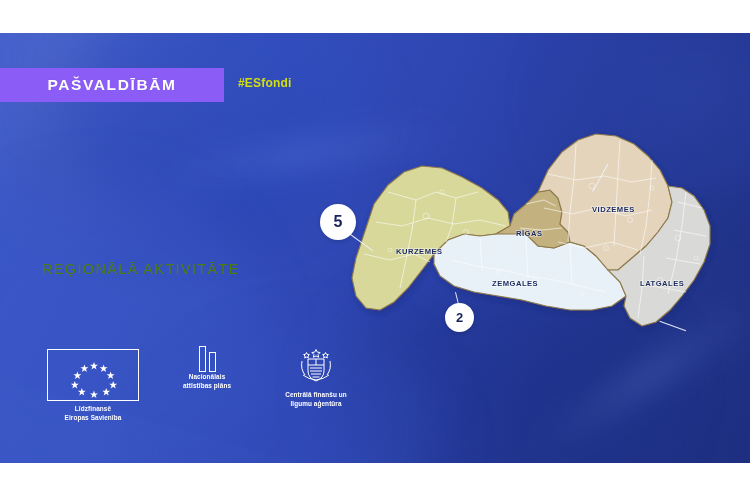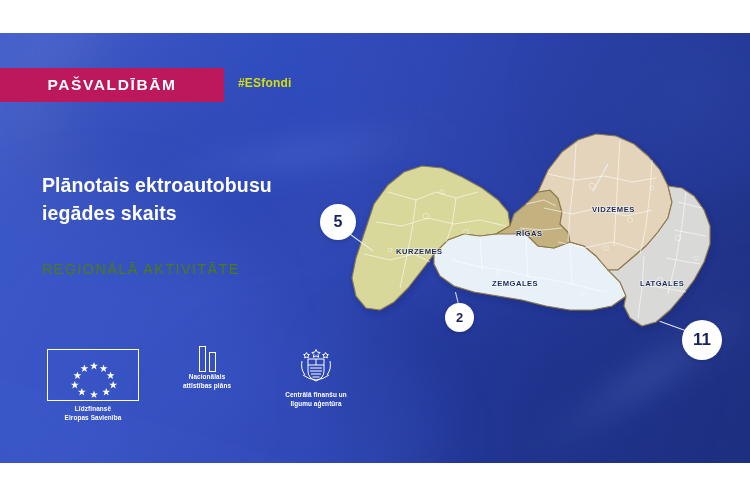--- a/index.html
+++ b/index.html
@@ -34,21 +34,21 @@
   
   #wedge{
     position:absolute; left:0; bottom:0; width:300px; height:140px;
     background:linear-gradient(200deg, rgba(255,255,255,0) 40%, rgba(70,100,210,.22) 100%);
     clip-path:polygon(0 40%, 100% 100%, 0 100%);
   }
 
   
   #tag{
     position:absolute; left:0; top:68px; width:224px; height:34px;
-    background:#be185d;
+    background:#8b5cf6;
     display:flex; align-items:center; justify-content:center;
   }
   #tag span{
     color:#ffffff; font-size:15.5px; font-weight:bold; letter-spacing:1.6px;
     text-shadow:0 0 1px rgba(0,0,0,.12);
   }
   #hashtag{
     position:absolute; left:238px; top:76px;
     color:#d3de0d; font-size:12px; font-weight:bold; letter-spacing:.2px;
   }
@@ -129,21 +129,20 @@
     <div class="streak s1"></div>
     <div class="streak s2"></div>
     <div id="wedge"></div>
   </div>
 
   <div id="tag">
     <span>PAŠVALDĪBĀM</span>
   </div>
   <div id="hashtag">#ESfondi</div>
 
-  <div id="headline">Plānotais ektroautobusu iegādes skaits</div>
   <div id="subhead">REĢIONĀLĀ AKTIVITĀTE</div>
 
   <div id="logos">
 
     <div class="logo" id="logo-eu">
       <div id="eu-flag">
         <svg viewBox="0 0 92 52" width="92" height="52">
           <g fill="#ffffff">
             <polygon points="46,12 47.0,14.8 50.0,14.8 47.6,16.6 48.5,19.4 46,17.7 43.5,19.4 44.4,16.6 42.0,14.8 45.0,14.8"></polygon>
             <polygon points="55.6,14.5 56.6,17.3 59.6,17.3 57.2,19.1 58.1,21.9 55.6,20.2 53.1,21.9 54.0,19.1 51.6,17.3 54.6,17.3"></polygon>
@@ -273,15 +272,14 @@
 
   <div class="leader" id="lead-kurzeme"></div>
   <div class="badge" id="badge-kurzeme">5</div>
 
   <div class="leader" id="lead-vidzeme"></div>
 
   <div class="leader" id="lead-zemgale"></div>
   <div class="badge" id="badge-zemgale">2</div>
 
   <div class="leader" id="lead-latgale"></div>
-  <div class="badge" id="badge-latgale">11</div>
 
 </div>
 
 </body></html>

